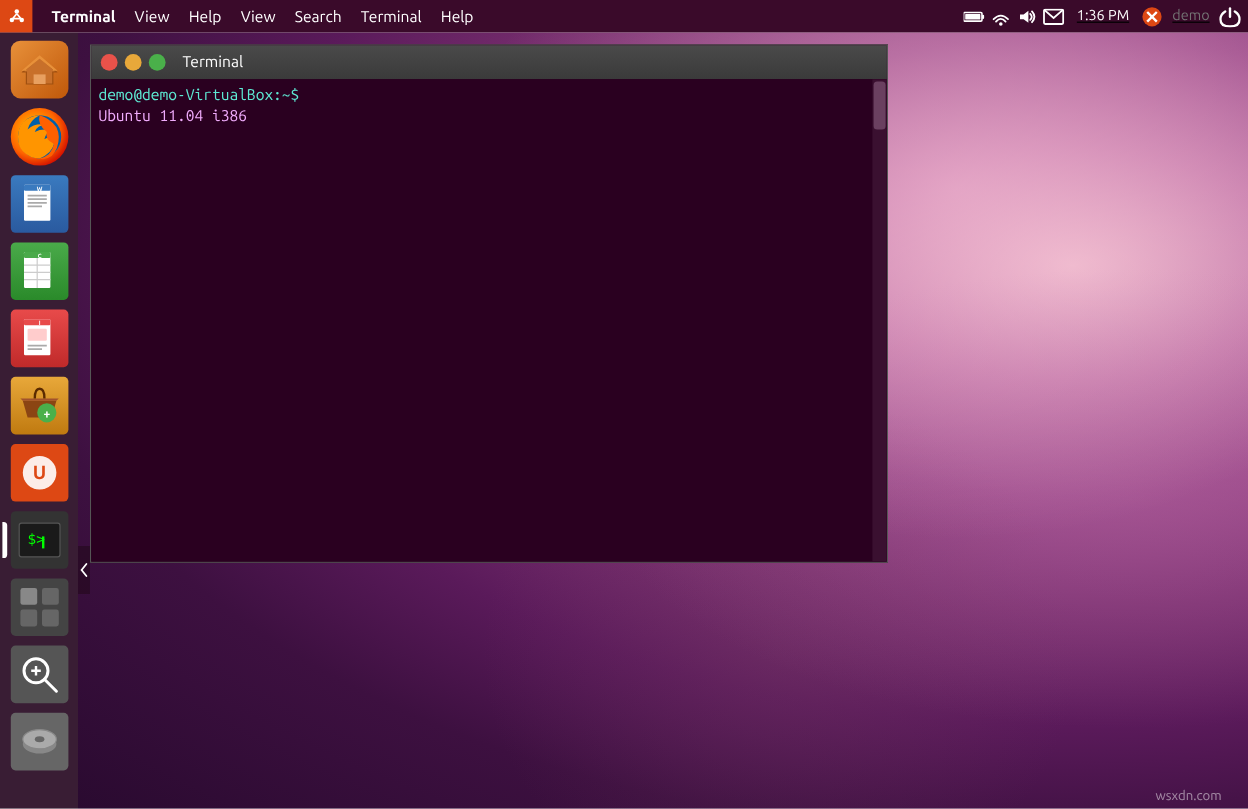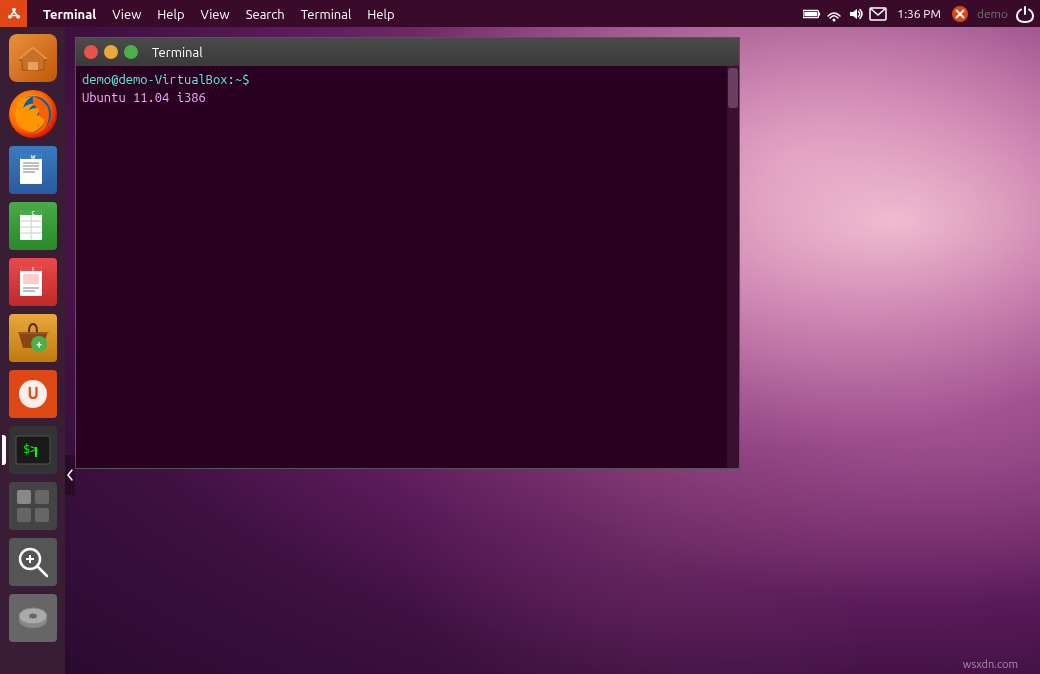--- a/index.html
+++ b/index.html
@@ -80,20 +80,21 @@
       font-weight: bold;
     }
 
     #system-tray {
       margin-left: auto;
       display: flex;
       align-items: center;
       gap: 4px;
       padding-right: 6px;
       height: 27px;
+      text-decoration: underline;
     }
 
     .tray-icon {
       color: #ffffff;
       font-size: 11px;
       display: flex;
       align-items: center;
       justify-content: center;
       width: 18px;
       height: 18px;

